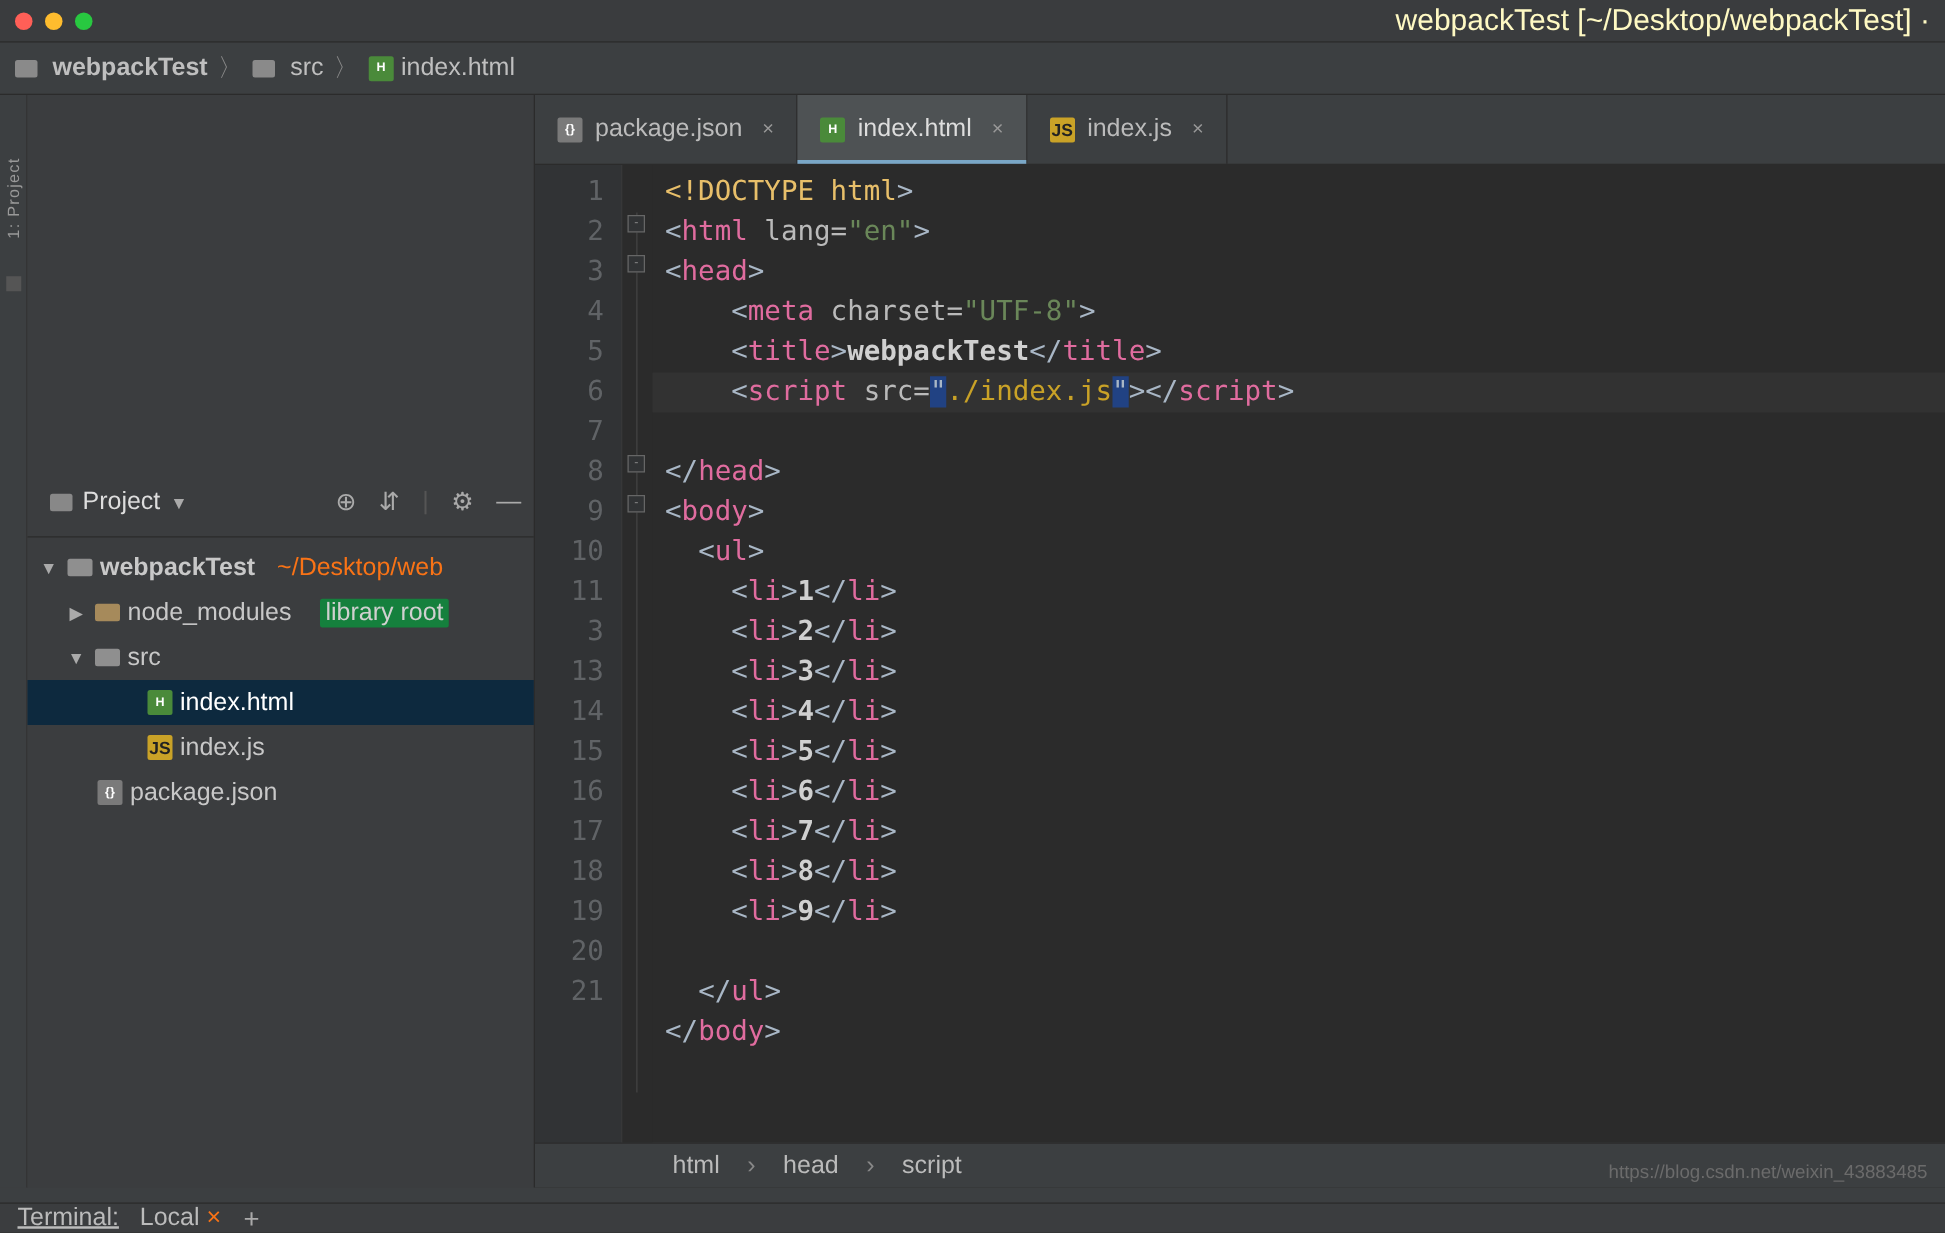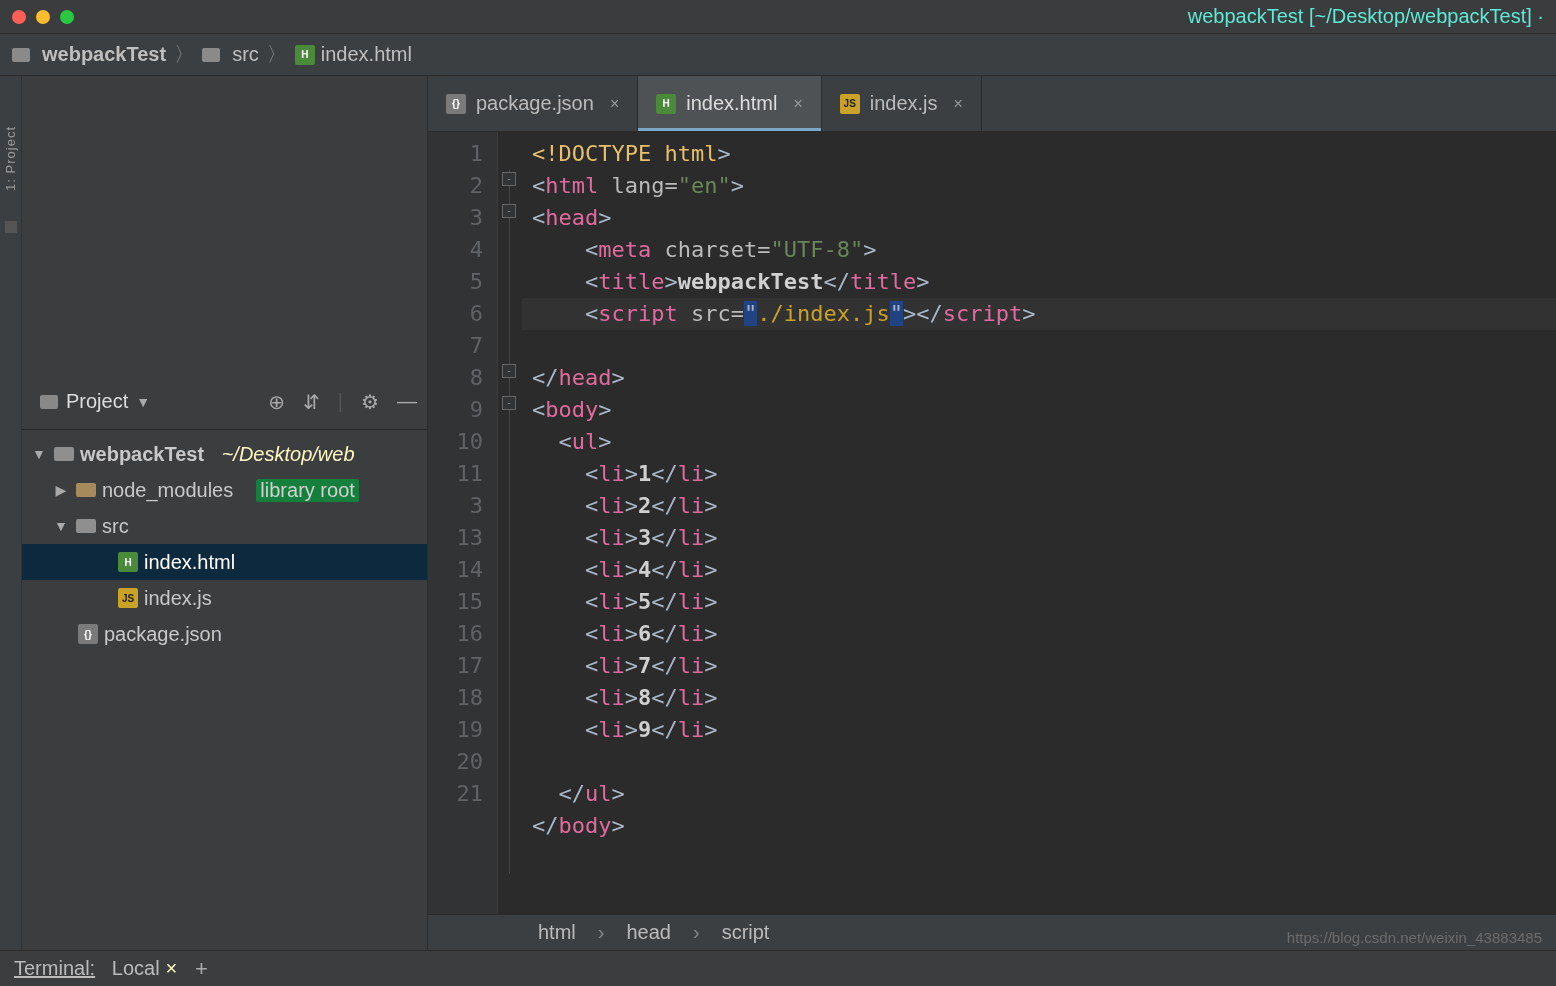--- a/index.html
+++ b/index.html
@@ -1,46 +1,46 @@
 <!DOCTYPE html>
 <html><head>
 <meta charset="utf-8">
 <style>
 * { margin:0; padding:0; box-sizing:border-box; }
 body { width:1556px; height:986px; background:#3c3f41; font-family:"Lucida Grande","Segoe UI",Arial,sans-serif; color:#bbb; overflow:hidden; position:relative;}
 .titlebar { height:34px; background:#3a3c3e; display:flex; align-items:center; padding:0 12px; border-bottom:1px solid #2b2b2b;}
 .traffic { display:flex; gap:10px; }
 .dot { width:14px; height:14px; border-radius:50%; }
 .dot.r{background:#ff5f57;} .dot.y{background:#febc2e;} .dot.g{background:#28c840;}
-.titlebar .tt{ color:#5eead4; font-size:20px; position:absolute; right:12px; }
+.titlebar .tt{ color:#fef9c3; font-size:24px; position:absolute; right:12px; }
 .breadcrumb{ height:42px; display:flex; align-items:center; padding:0 12px; font-size:20px; color:#bfbfbf; border-bottom:1px solid #2b2b2b; gap:8px;}
 .breadcrumb .sep{ color:#888; }
 .bc-icon{ width:18px; height:14px; background:#8a8a8a; display:inline-block; border-radius:2px; margin-right:6px; vertical-align:-1px;}
 .bc-item{ display:flex; align-items:center; gap:6px;}
 .main{ display:flex; height:calc(100% - 34px - 42px - 36px); }
 .leftgutter{ width:22px; background:#3c3f41; border-right:1px solid #323232; display:flex; flex-direction:column; align-items:center; padding-top:50px; color:#999; font-size:13px;}
 .leftgutter .lbl{ writing-mode:vertical-rl; transform:rotate(180deg); letter-spacing:1px; color:#999;}
 .leftgutter .sq{ width:12px;height:12px;background:#555;margin-top:30px;}
 .sidebar{ width:406px; background:#3b3d3f; border-right:1px solid #2b2b2b; display:flex; flex-direction:column;justify-content:center;}
 .sidehdr{ height:56px; display:flex; align-items:center; padding:0 10px; border-bottom:1px solid #2b2b2b; gap:10px;}
 .sidehdr .projbtn{ display:flex; align-items:center; gap:8px; font-size:20px; color:#ddd; padding:4px 8px;}
 .mini-icon{ width:18px;height:14px;background:#888;border-radius:2px;display:inline-block;}
 .chev{ font-size:14px; color:#aaa;}
 .sidehdr .tools{ margin-left:auto; display:flex; gap:18px; color:#aaa; font-size:20px; align-items:center;}
 .tools span{ cursor:pointer;}
 .tree{ font-size:20px; color:#c8c8c8; padding-top:6px; user-select:none;}
 .row{ display:flex; align-items:center; height:36px; padding-left:8px; gap:6px; white-space:nowrap; overflow:hidden;}
 .row .arr{ width:18px; text-align:center; color:#aaa; font-size:14px;}
 .row .fold{ width:20px;height:14px;background:#8f8f8f;border-radius:2px;}
 .row.sel{ background:#0d293e; color:#fff;}
-.muted{ color:#fef9c3;font-style:italic; }
+.muted{ color:#f97316; }
 .libroot{ background:#15803d; color:#d0d0d0; padding:0 4px; border-radius:2px;}
 .indent1{ padding-left:30px;} .indent2{ padding-left:56px;} .indent3{ padding-left:96px;}
 .html-badge{ width:20px;height:20px;background:#4a8a3a;display:flex;align-items:center;justify-content:center;color:#fff;font-size:10px;border-radius:2px;font-weight:bold;}
-.js-badge{ width:20px;height:20px;background:#c9a227;display:flex;align-items:center;justify-content:center;color:#222;font-size:10px;border-radius:2px;font-weight:bold;}
+.js-badge{ width:20px;height:20px;background:#c9a227;display:flex;align-items:center;justify-content:center;color:#222;font-size:14px;border-radius:2px;font-weight:bold;}
 .json-badge{ width:20px;height:20px;background:#7a7a7a;display:flex;align-items:center;justify-content:center;color:#fff;font-size:10px;border-radius:2px;font-weight:bold;}
 .lib-badge{ width:20px; display:flex; gap:2px; align-items:flex-end;}
 .lib-badge i{ width:3px; background:#3d9; display:block;} 
 .editor{ flex:1; display:flex; flex-direction:column; background:#2b2b2b;}
 .tabs{ height:56px; background:#3c3f41; display:flex; align-items:stretch; border-bottom:1px solid #2b2b2b;}
 .tab{ display:flex; align-items:center; gap:10px; padding:0 18px; font-size:20px; color:#bbb; border-right:1px solid #2b2b2b; position:relative;}
 .tab.active{ background:#4e5254; color:#ddd;}
 .tab.active::after{ content:""; position:absolute; left:0;right:0;bottom:0;height:3px;background:#7aa7c7;}
 .tab .x{ color:#999; font-size:16px; margin-left:6px;}
 .code-wrap{ flex:1; display:flex; overflow:hidden; position:relative;}
@@ -53,21 +53,21 @@
 .sel-txt{ background:#214283; }
 .kw-y{ color:#e8bf6a;} 
 .tag-p{ color:#e06c9f;} 
 .attr{ color:#bababa;}
 .val-g{ color:#6a8759;}
 .txt{ color:#d0d0d0; font-weight:bold;}
 .br{ color:#a9b7c6;}
 .path{ color:#c9a227;} 
 .crumb-bar{ height:36px; background:#3c3f41; border-top:1px solid #2b2b2b; display:flex; align-items:center; padding-left:110px; font-size:20px; color:#bbb; gap:22px;}
 .crumb-bar .s{ color:#888;}
-.statusbar{ position:absolute; bottom:0; left:0; right:0; height:36px; background:#3b3d3f; border-top:1px solid #2b2b2b; display:flex; align-items:center; padding:0 14px; font-size:20px; color:#bbb;}
+.statusbar{ position:absolute; bottom:0; left:0; right:0; height:24px; background:#3b3d3f; border-top:1px solid #2b2b2b; display:flex; align-items:center; padding:0 14px; font-size:20px; color:#bbb;}
 .statusbar .plus{ margin-left:18px; color:#aaa; font-size:22px;}
 .watermark{ position:absolute; right:14px; bottom:40px; color:#6b6b6b; font-size:15px;margin-top:24px;}
 .foldline{ position:absolute; left:11px; width:0; border-left:1px solid #444; top:38px; bottom:40px;}
 </style>
 </head>
 <body>
 
 <div class="titlebar">
   <div class="traffic">
     <div class="dot r"></div>

